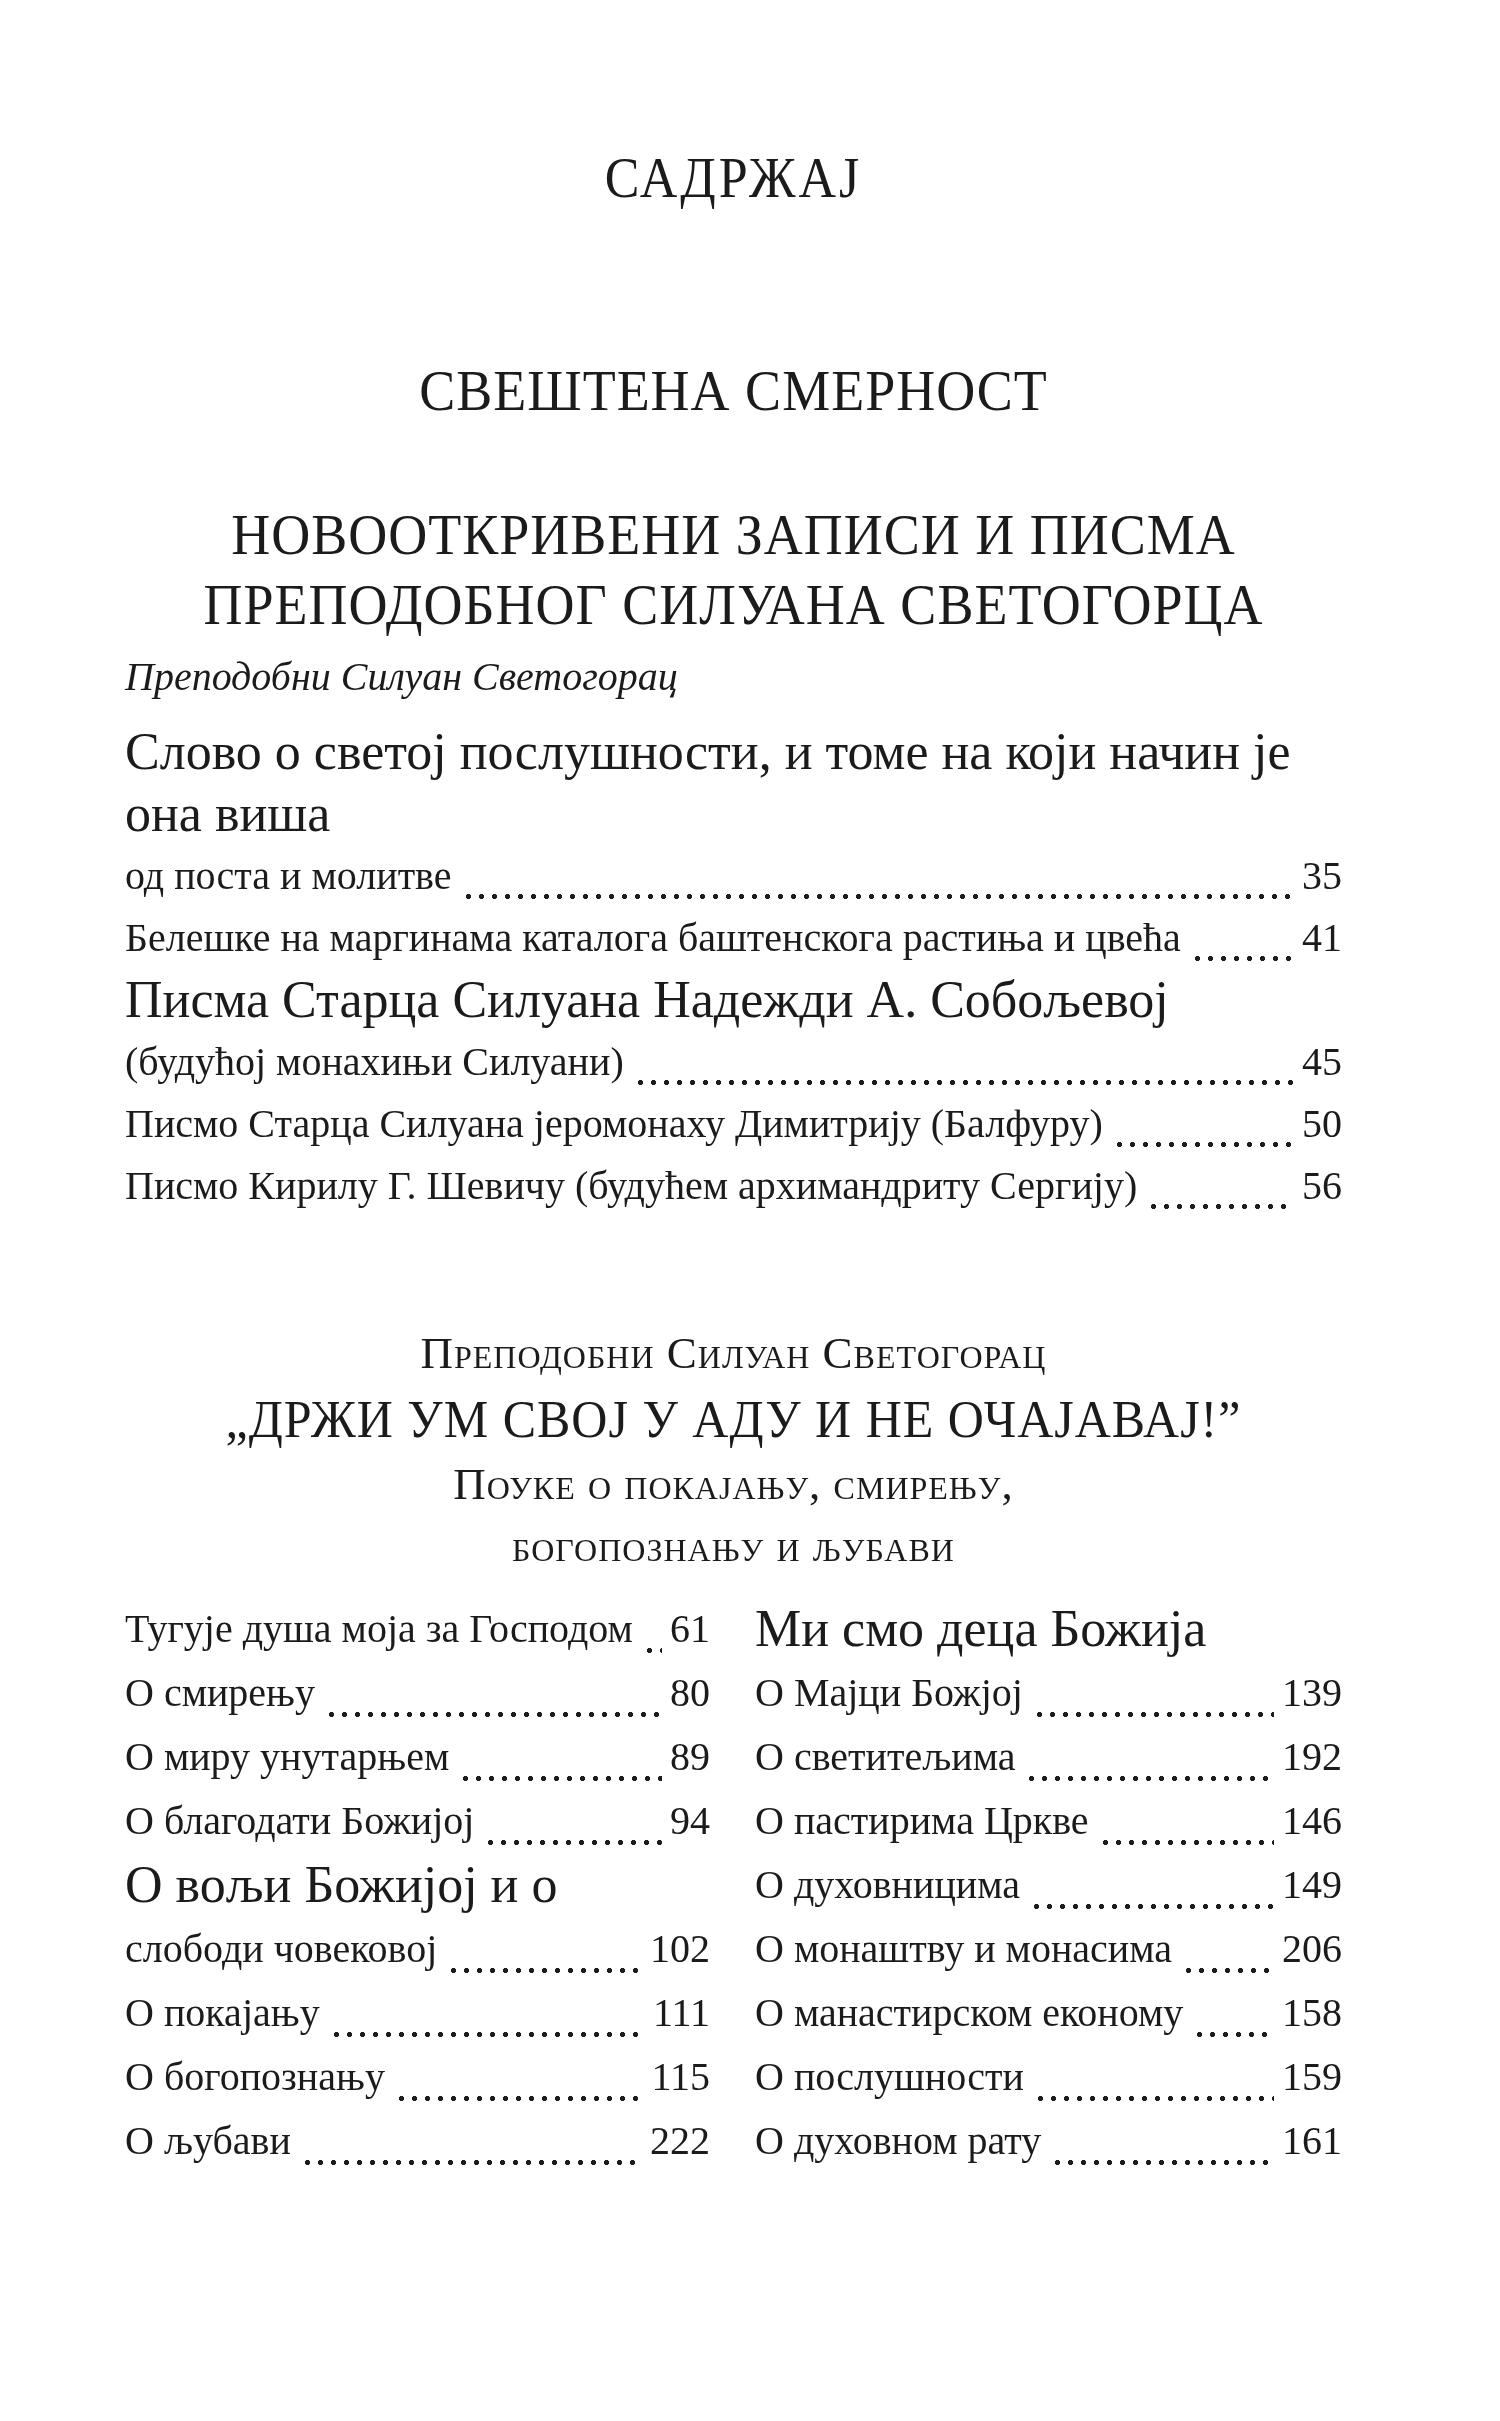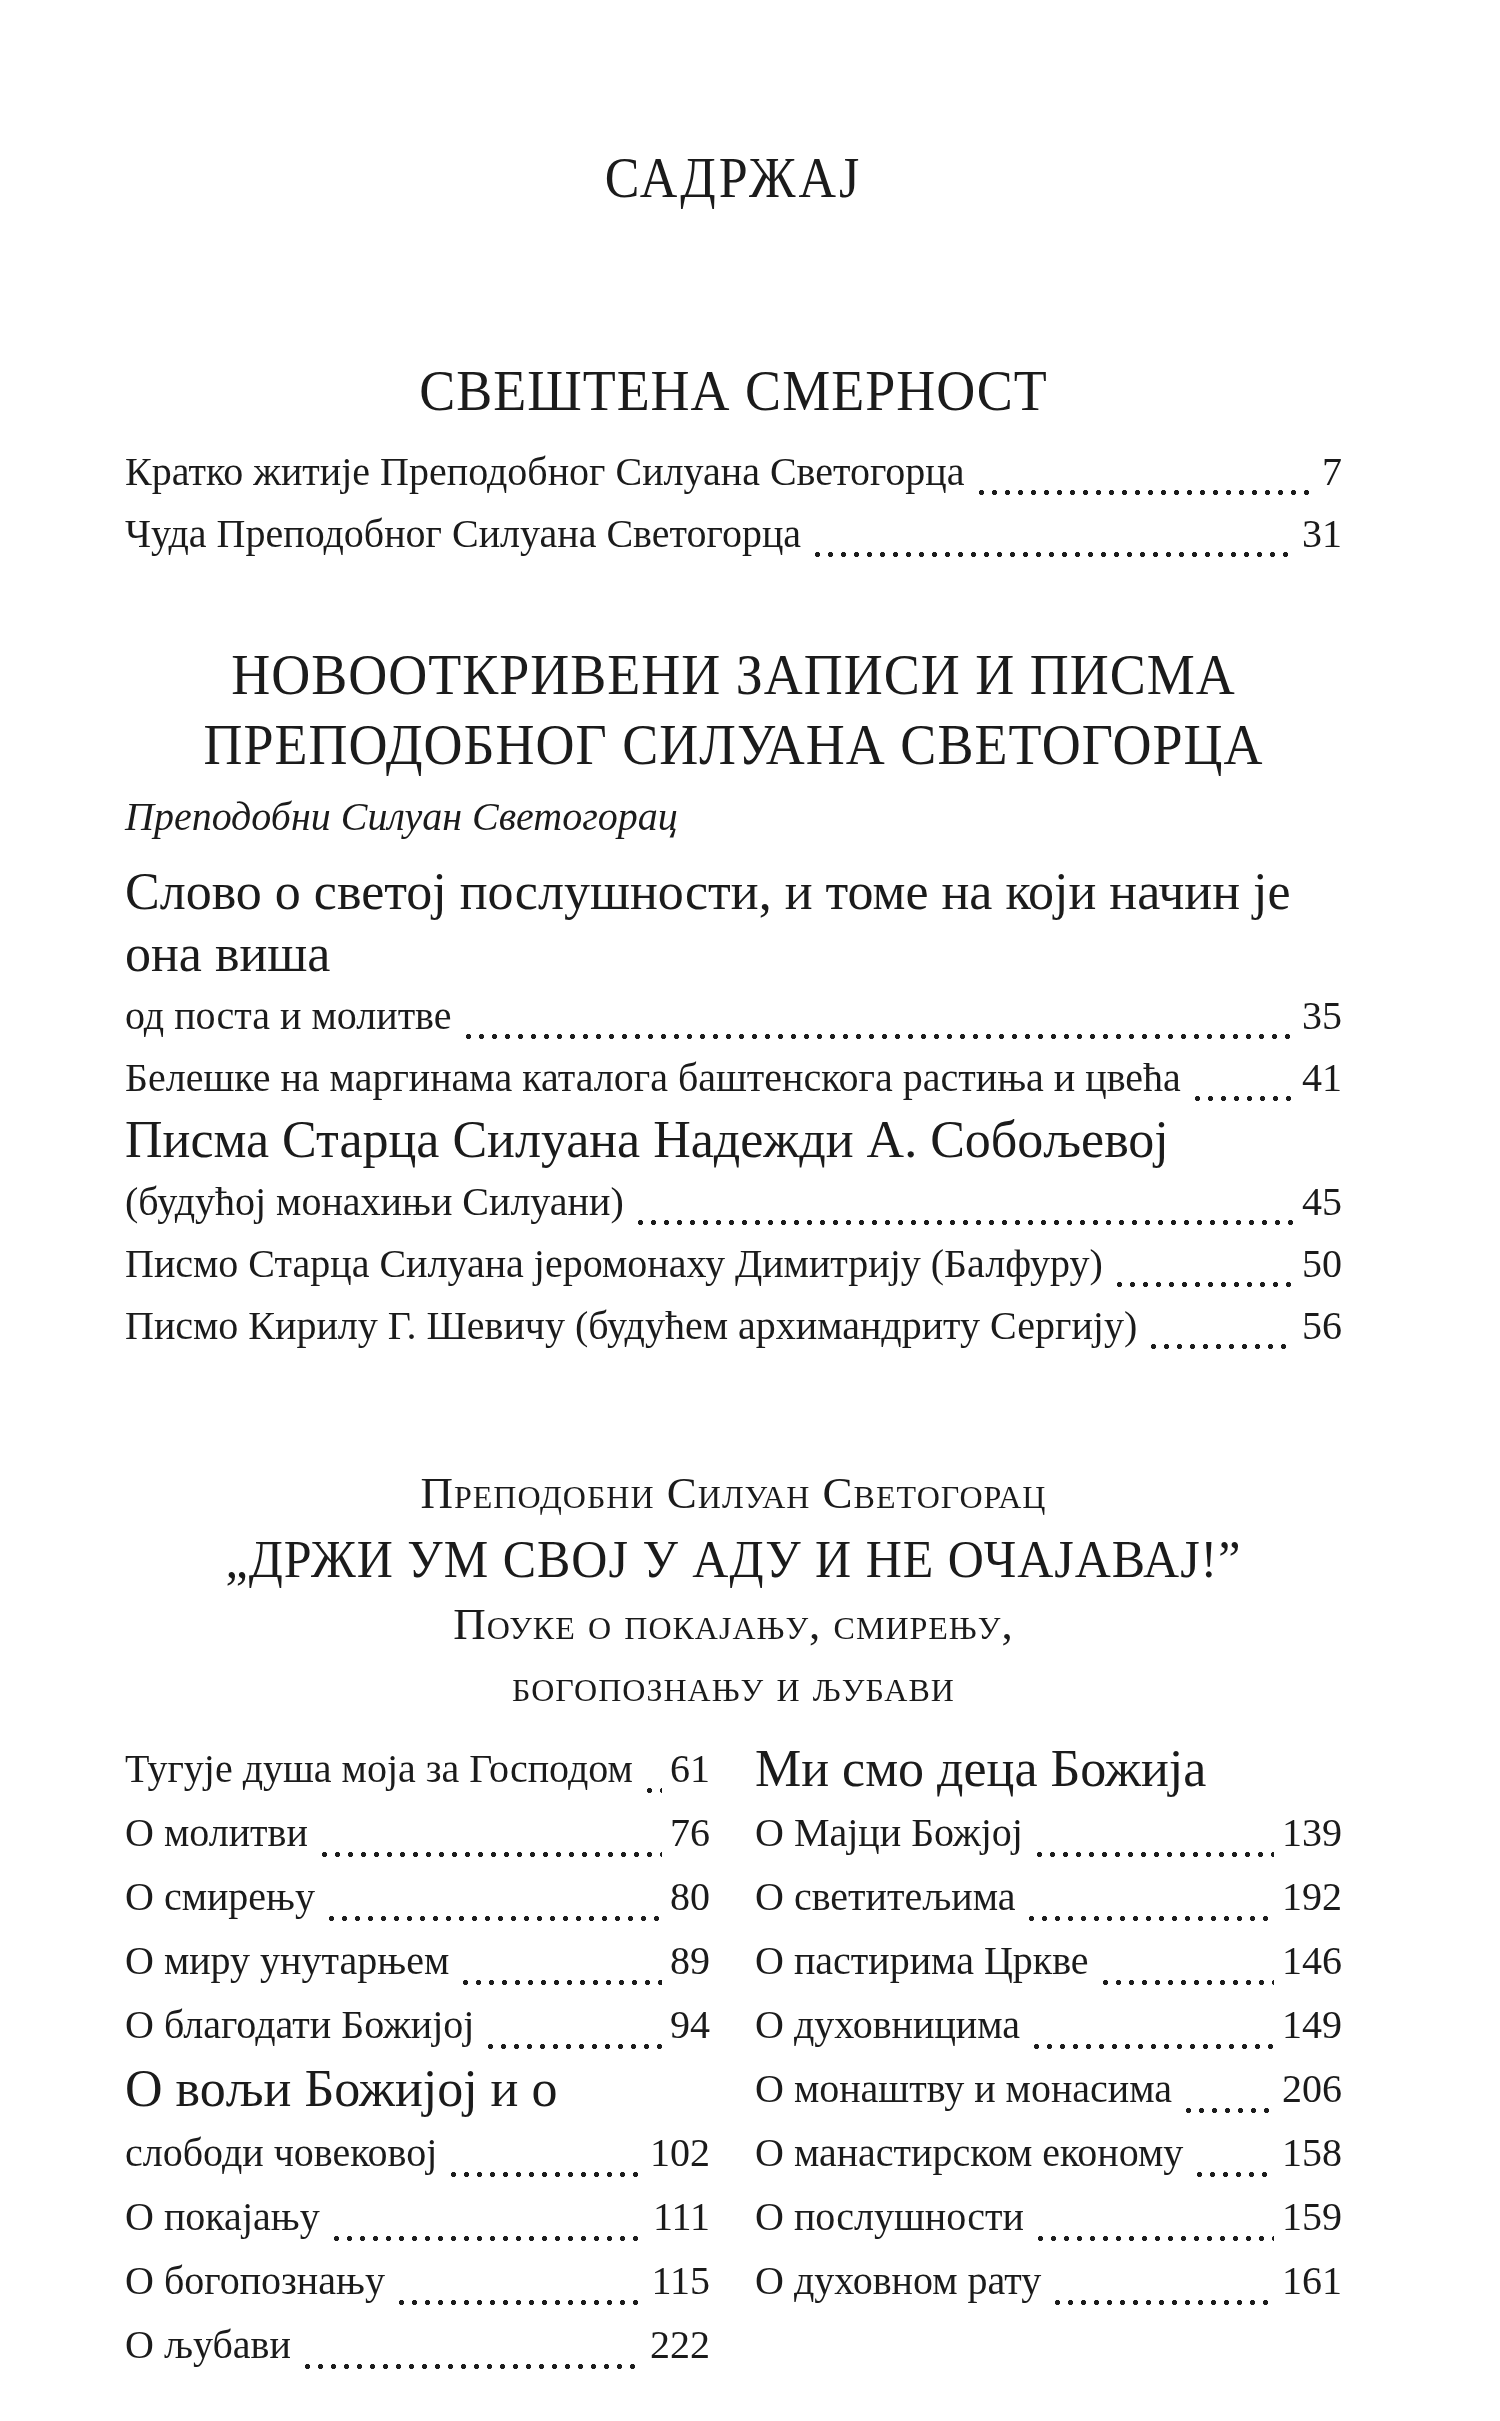--- a/index.html
+++ b/index.html
@@ -94,32 +94,20 @@
   .columns .row, .columns .pre { line-height: 64px; }
 </style>
 </head>
 <body>
 
 <div class="page">
 
   <div class="doc-title">САДРЖАЈ</div>
 
   <div class="section-heading h-smernost">СВЕШТЕНА СМЕРНОСТ</div>
-  <div class="toc">
-    <div class="row">
-      <span class="txt">Кратко житије Преподобног Силуана Светогорца</span>
-      <span class="leader"></span>
-      <span class="pg">7</span>
-    </div>
-    <div class="row">
-      <span class="txt">Чуда Преподобног Силуана Светогорца</span>
-      <span class="leader"></span>
-      <span class="pg">31</span>
-    </div>
-  </div>
 
   <div class="section-heading h-novootkriveni">
     <div>НОВООТКРИВЕНИ ЗАПИСИ И ПИСМА</div>
     <div>ПРЕПОДОБНОГ СИЛУАНА СВЕТОГОРЦА</div>
   </div>
   <div class="byline-italic">Преподобни Силуан Светогорац</div>
   <div class="toc">
     <div class="pre">Слово о светој послушности, и томе на који начин је она виша</div>
     <div class="row">
       <span class="txt">од поста и молитве</span>
@@ -157,25 +145,20 @@
   </div>
 
   <div class="columns">
     <div class="col-left">
       <div class="row">
         <span class="txt">Тугује душа моја за Господом</span>
         <span class="leader"></span>
         <span class="pg">61</span>
       </div>
       <div class="row">
-        <span class="txt">О молитви</span>
-        <span class="leader"></span>
-        <span class="pg">76</span>
-      </div>
-      <div class="row">
         <span class="txt">О смирењу</span>
         <span class="leader"></span>
         <span class="pg">80</span>
       </div>
       <div class="row">
         <span class="txt">О миру унутарњем</span>
         <span class="leader"></span>
         <span class="pg">89</span>
       </div>
       <div class="row">

